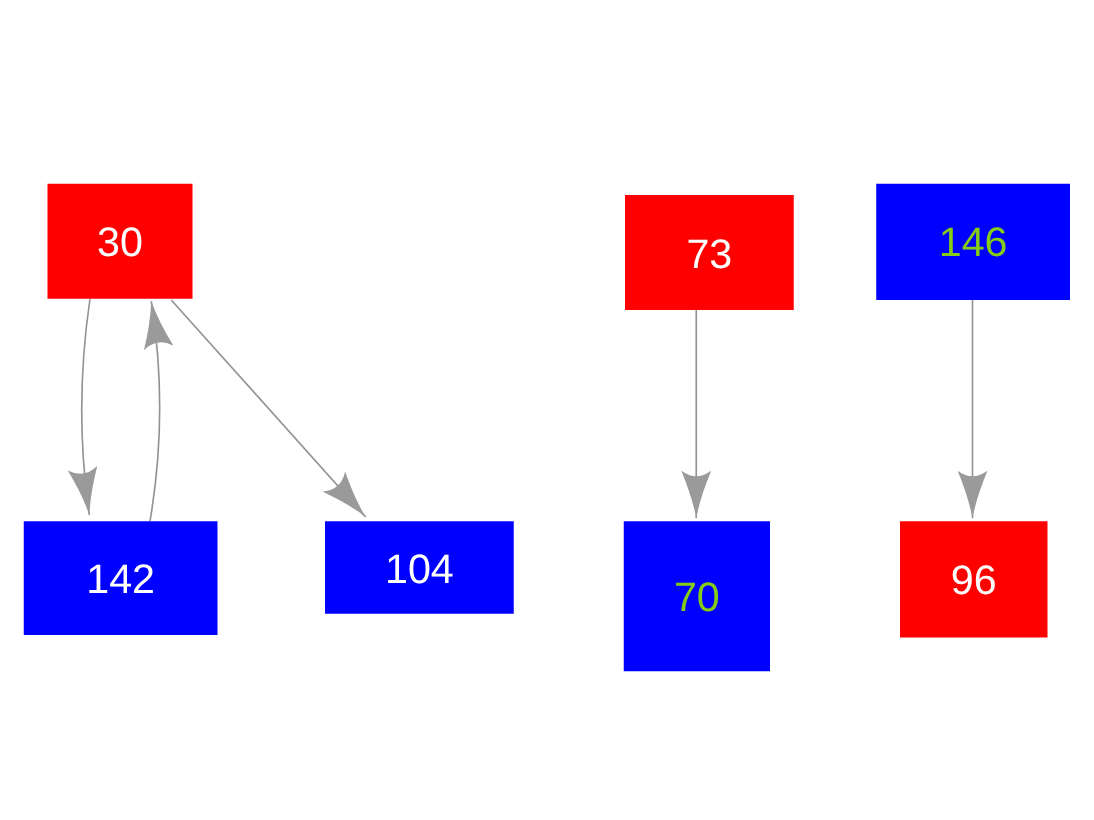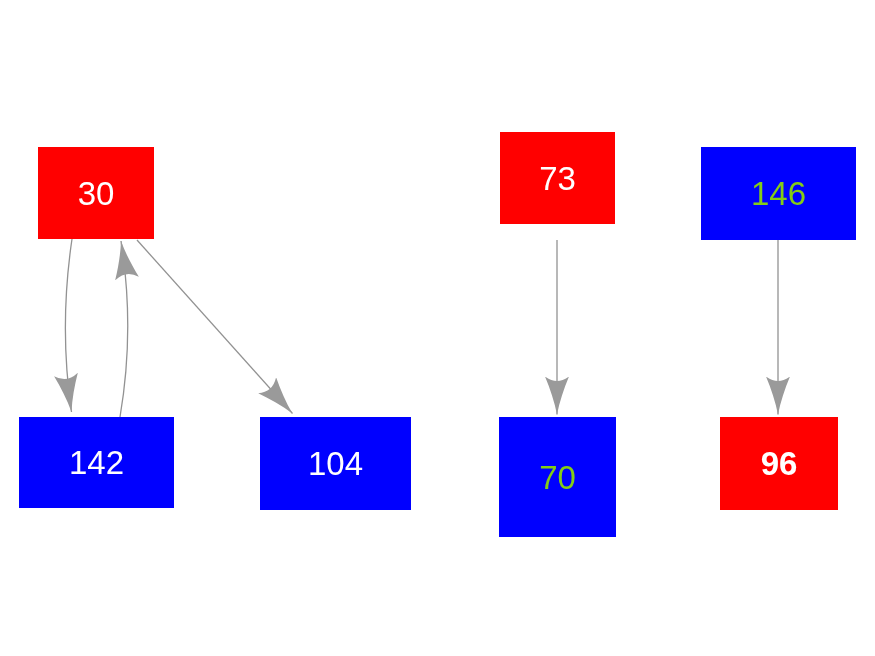--- a/index.html
+++ b/index.html
@@ -53,32 +53,32 @@
         <path d="M 120 417 Q 135 329 121 241" fill="none" stroke="#929292" stroke-width="1.3" marker-end="url(#arrowhead)"></path>
         <path d="M 137 240 L 292.5 413.5" fill="none" stroke="#929292" stroke-width="1.3" marker-end="url(#arrowhead)"></path>
         <path d="M 557 240 L 557 414.5" fill="none" stroke="#929292" stroke-width="1.3" marker-end="url(#arrowhead)"></path>
         <path d="M 778 240 L 778 414.5" fill="none" stroke="#929292" stroke-width="1.3" marker-end="url(#arrowhead)"></path>
       </g>
   </svg>
   <div id="nodes-group">
       <div class="node" style="left: 38px; top: 147px; width: 116px; height: 92px; background: rgb(255, 0, 0); color: rgb(255, 255, 255);">
         <span>30</span>
       </div>
-      <div class="node" style="left: 500px; top: 132px; width: 115px; height: 92px; background: rgb(255, 0, 0); color: rgb(255, 255, 255);">
+      <div class="node" style="left: 500px; top: 156px; width: 135px; height: 92px; background: rgb(255, 0, 0); color: rgb(255, 255, 255);">
         <span>73</span>
       </div>
       <div class="node" style="left: 701px; top: 147px; width: 155px; height: 93px; background: rgb(0, 0, 255); color: #84cc16;">
         <span>146</span>
       </div>
       <div class="node" style="left: 19px; top: 417px; width: 155px; height: 91px; background: rgb(0, 0, 255); color: rgb(255, 255, 255);">
         <span>142</span>
       </div>
-      <div class="node" style="left: 260px; top: 417px; width: 151px; height: 93px; background: rgb(0, 0, 255); color: rgb(255, 255, 255); text-align: right;">
+      <div class="node" style="left: 260px; top: 417px; width: 151px; height: 74px; background: rgb(0, 0, 255); color: rgb(255, 255, 255); text-align: right;">
         <span>104</span>
       </div>
       <div class="node" style="left: 499px; top: 417px; width: 117px; height: 120px; background: rgb(0, 0, 255); color: #84cc16;">
         <span>70</span>
       </div>
-      <div class="node" style="left: 720px; top: 417px; width: 118px; height: 93px; background: rgb(255, 0, 0); color: rgb(255, 255, 255); font-weight: bold;">
+      <div class="node" style="left: 720px; top: 417px; width: 118px; height: 93px; background: rgb(255, 0, 0); color: rgb(255, 255, 255);">
         <span>96</span>
       </div>
     </div>
 </div>
 
 </body></html>

